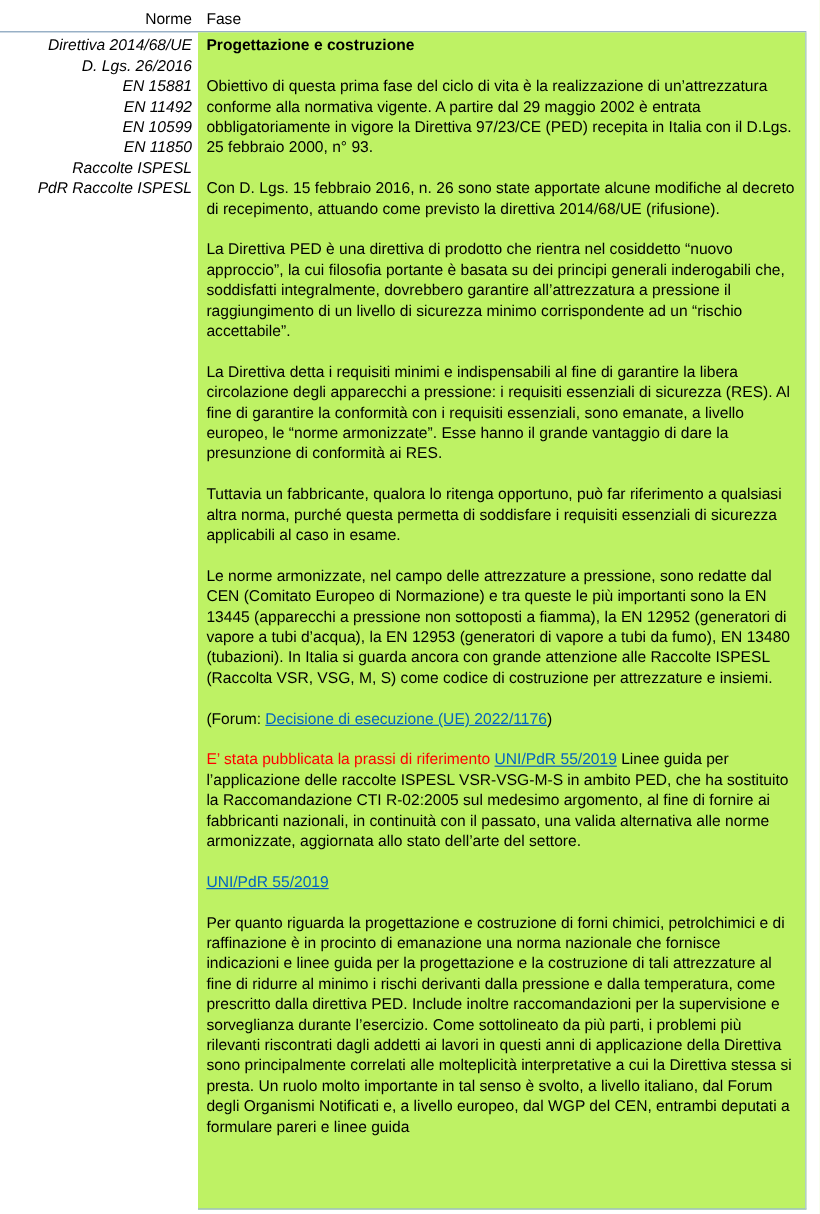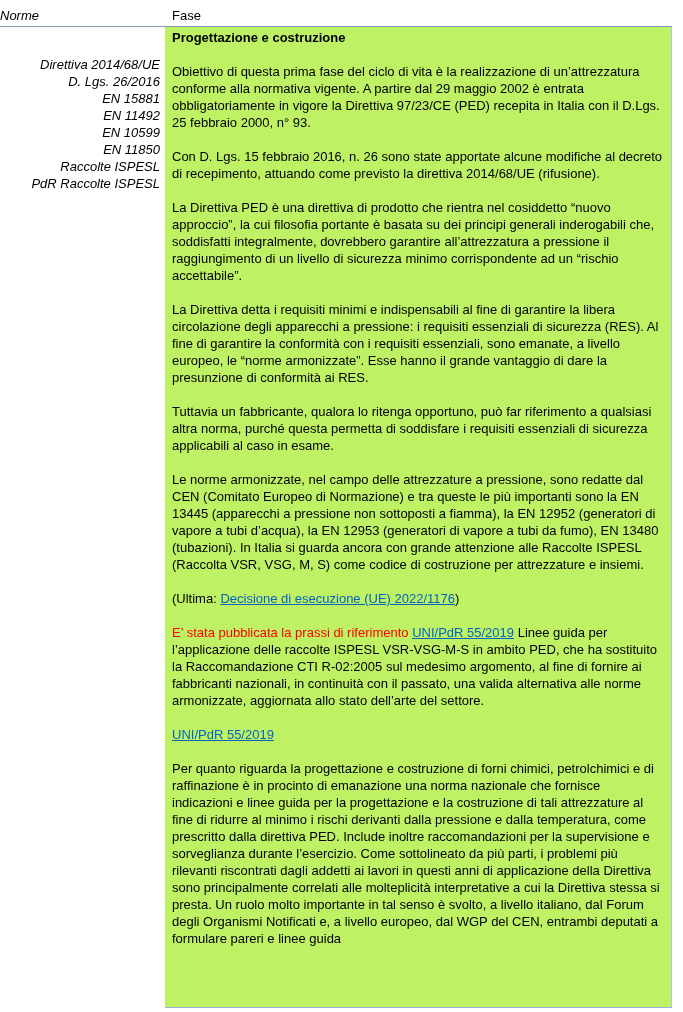--- a/index.html
+++ b/index.html
@@ -17,36 +17,35 @@
   .doc-table { padding-top: 7px; }
   .header-row {
     display: flex;
     width: 672px;
     border-bottom: 1px solid #7f9db9;
     padding-bottom: 2px;
   }
   .col-norme-header {
     width: 160px;
     flex-shrink: 0;
-    font-style: italic;
+    text-align: right;
   }
   .col-fase-header { margin-left: 12px; }
   .body-row {
     display: flex;
     width: 672px;
     height: 981px;
     align-items: stretch;
   }
   .norms-cell {
     width: 160px;
     flex-shrink: 0;
     text-align: right;
     font-style: italic;
     padding-top: 2px;
-    margin-top: 27px;
   }
   .norm-item { white-space: nowrap; }
   .fase-cell {
     flex: 1;
     margin-left: 5px;
     background: #bef264;
     padding: 2px 7px 0 7px;
     border-right: 1px solid #aec6e2;
     border-bottom: 1px solid #95b3d7;
     overflow: hidden;
@@ -87,21 +86,21 @@
         </div>
       <div class="fase-cell">
         <div class="fase-title">Progettazione e costruzione</div>
         <div id="fase-blocks">
             <p><span class="seg-normal">Obiettivo di questa prima fase del ciclo di vita è la realizzazione di un’attrezzatura conforme alla normativa vigente. A partire dal 29 maggio 2002 è entrata obbligatoriamente in vigore la Direttiva 97/23/CE (PED) recepita in Italia con il D.Lgs. 25 febbraio 2000, n° 93.</span></p>
             <p><span class="seg-normal">Con D. Lgs. 15 febbraio 2016, n. 26 sono state apportate alcune modifiche al decreto di recepimento, attuando come previsto la direttiva 2014/68/UE (rifusione).</span></p>
             <p><span class="seg-normal">La Direttiva PED è una direttiva di prodotto che rientra nel cosiddetto “nuovo approccio”, la cui filosofia portante è basata su dei principi generali inderogabili che, soddisfatti integralmente, dovrebbero garantire all’attrezzatura a pressione il raggiungimento di un livello di sicurezza minimo corrispondente ad un “rischio accettabile”.</span></p>
             <p><span class="seg-normal">La Direttiva detta i requisiti minimi e indispensabili al fine di garantire la libera circolazione degli apparecchi a pressione: i requisiti essenziali di sicurezza (RES). Al fine di garantire la conformità con i requisiti essenziali, sono emanate, a livello europeo, le “norme armonizzate”. Esse hanno il grande vantaggio di dare la presunzione di conformità ai RES.</span></p>
             <p><span class="seg-normal">Tuttavia un fabbricante, qualora lo ritenga opportuno, può far riferimento a qualsiasi altra norma, purché questa permetta di soddisfare i requisiti essenziali di sicurezza applicabili al caso in esame.</span></p>
             <p><span class="seg-normal">Le norme armonizzate, nel campo delle attrezzature a pressione, sono redatte dal CEN (Comitato Europeo di Normazione) e tra queste le più importanti sono la EN 13445 (apparecchi a pressione non sottoposti a fiamma), la EN 12952 (generatori di vapore a tubi d’acqua), la EN 12953 (generatori di vapore a tubi da fumo), EN 13480 (tubazioni). In Italia si guarda ancora con grande attenzione alle Raccolte ISPESL (Raccolta VSR, VSG, M, S) come codice di costruzione per attrezzature e insiemi.</span></p>
-            <p><span class="seg-normal">(Ultima: </span><a class="seg-link">Decisione di esecuzione (UE) 2022/1176</a><span class="seg-normal">)</span></p>
+            <p><span class="seg-normal">(Forum: </span><a class="seg-link">Decisione di esecuzione (UE) 2022/1176</a><span class="seg-normal">)</span></p>
             <p><span class="seg-red">E’ stata pubblicata la prassi di riferimento </span><a class="seg-link">UNI/PdR 55/2019</a><span class="seg-normal"> Linee guida per l’applicazione delle raccolte ISPESL VSR-VSG-M-S in ambito PED, che ha sostituito la Raccomandazione CTI R-02:2005 sul medesimo argomento, al fine di fornire ai fabbricanti nazionali, in continuità con il passato, una valida alternativa alle norme armonizzate, aggiornata allo stato dell’arte del settore.</span></p>
             <p><a class="seg-link">UNI/PdR 55/2019</a></p>
             <p><span class="seg-normal">Per quanto riguarda la progettazione e costruzione di forni chimici, petrolchimici e di raffinazione è in procinto di emanazione una norma nazionale che fornisce indicazioni e linee guida per la progettazione e la costruzione di tali attrezzature al fine di ridurre al minimo i rischi derivanti dalla pressione e dalla temperatura, come prescritto dalla direttiva PED. Include inoltre raccomandazioni per la supervisione e sorveglianza durante l’esercizio. Come sottolineato da più parti, i problemi più rilevanti riscontrati dagli addetti ai lavori in questi anni di applicazione della Direttiva sono principalmente correlati alle molteplicità interpretative a cui la Direttiva stessa si presta. Un ruolo molto importante in tal senso è svolto, a livello italiano, dal Forum degli Organismi Notificati e, a livello europeo, dal WGP del CEN, entrambi deputati a formulare pareri e linee guida</span></p>
           </div>
       </div>
     </div>
 
   </div>
 </div>
 

